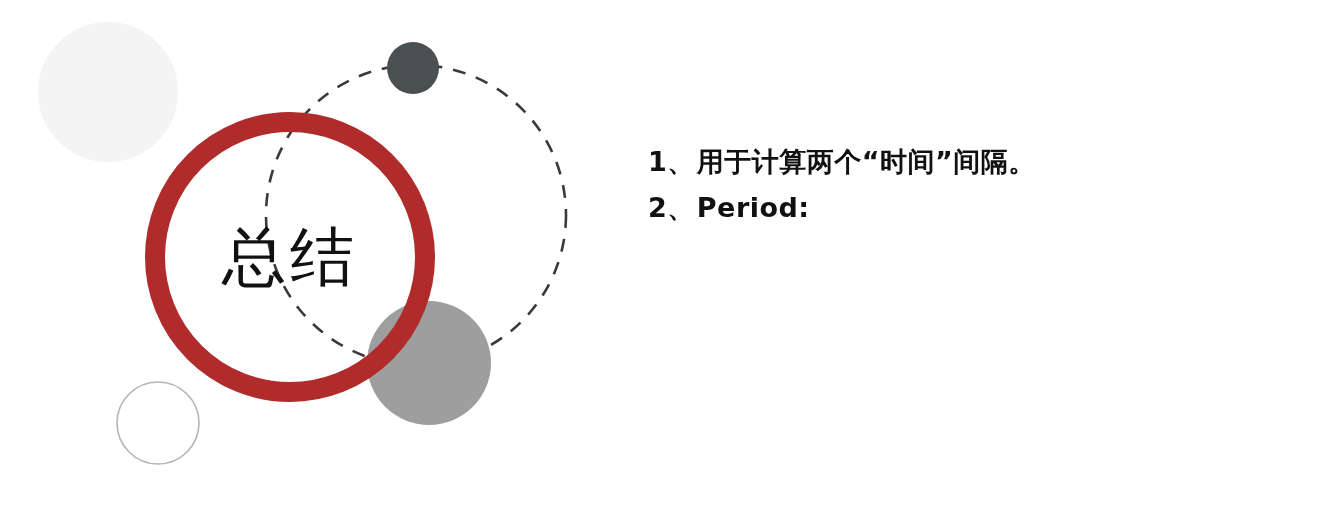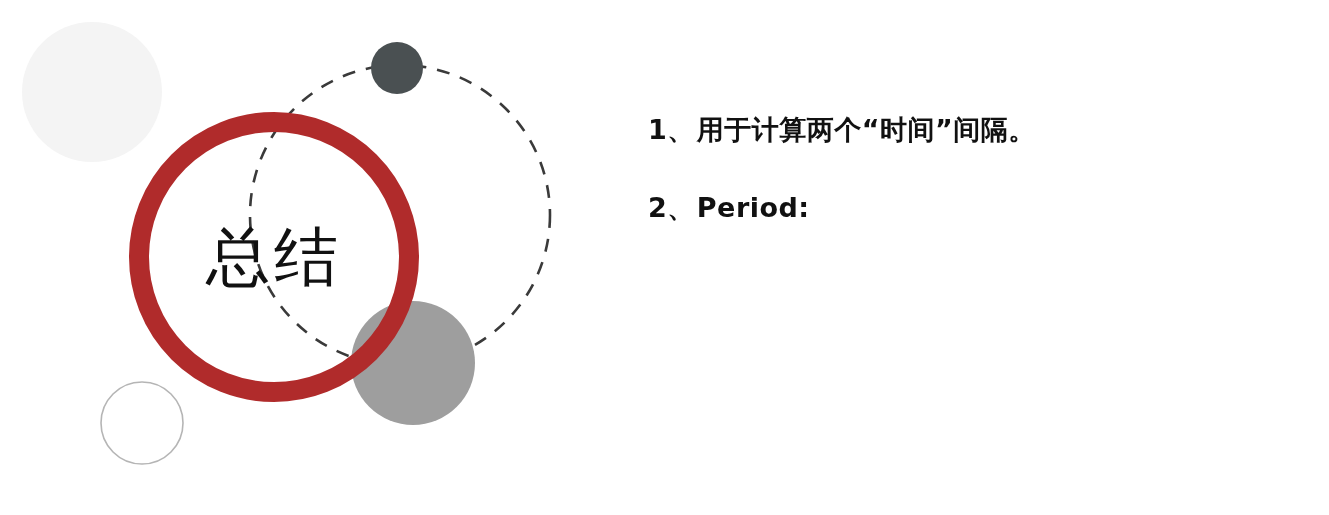--- a/index.html
+++ b/index.html
@@ -15,21 +15,21 @@
     position: relative;
     width: 1329px;
     height: 515px;
     background: #ffffff;
     overflow: hidden;
   }
 
   
   #graphic {
     position: absolute;
-    left: 0;
+    left: 16px;
     top: 0;
     width: 620px;
     height: 444px;
     text-align: right;
   }
   #graphic svg {
     position: absolute;
     left: 0;
     top: 0;
     display: block;
@@ -70,20 +70,21 @@
   }
   .bullet-index {
     flex: 0 0 auto;
     margin-right: 2px;
   }
   .bullet-term {
     flex: 0 0 168px;
   }
   .bullet-desc {
     flex: 0 0 auto;
+    margin-top: 32px;
   }
 </style>
 </head>
 <body>
 
 <div id="slide">
 
   <div id="graphic">
     <svg width="620" height="515" viewBox="0 0 620 515">
 

